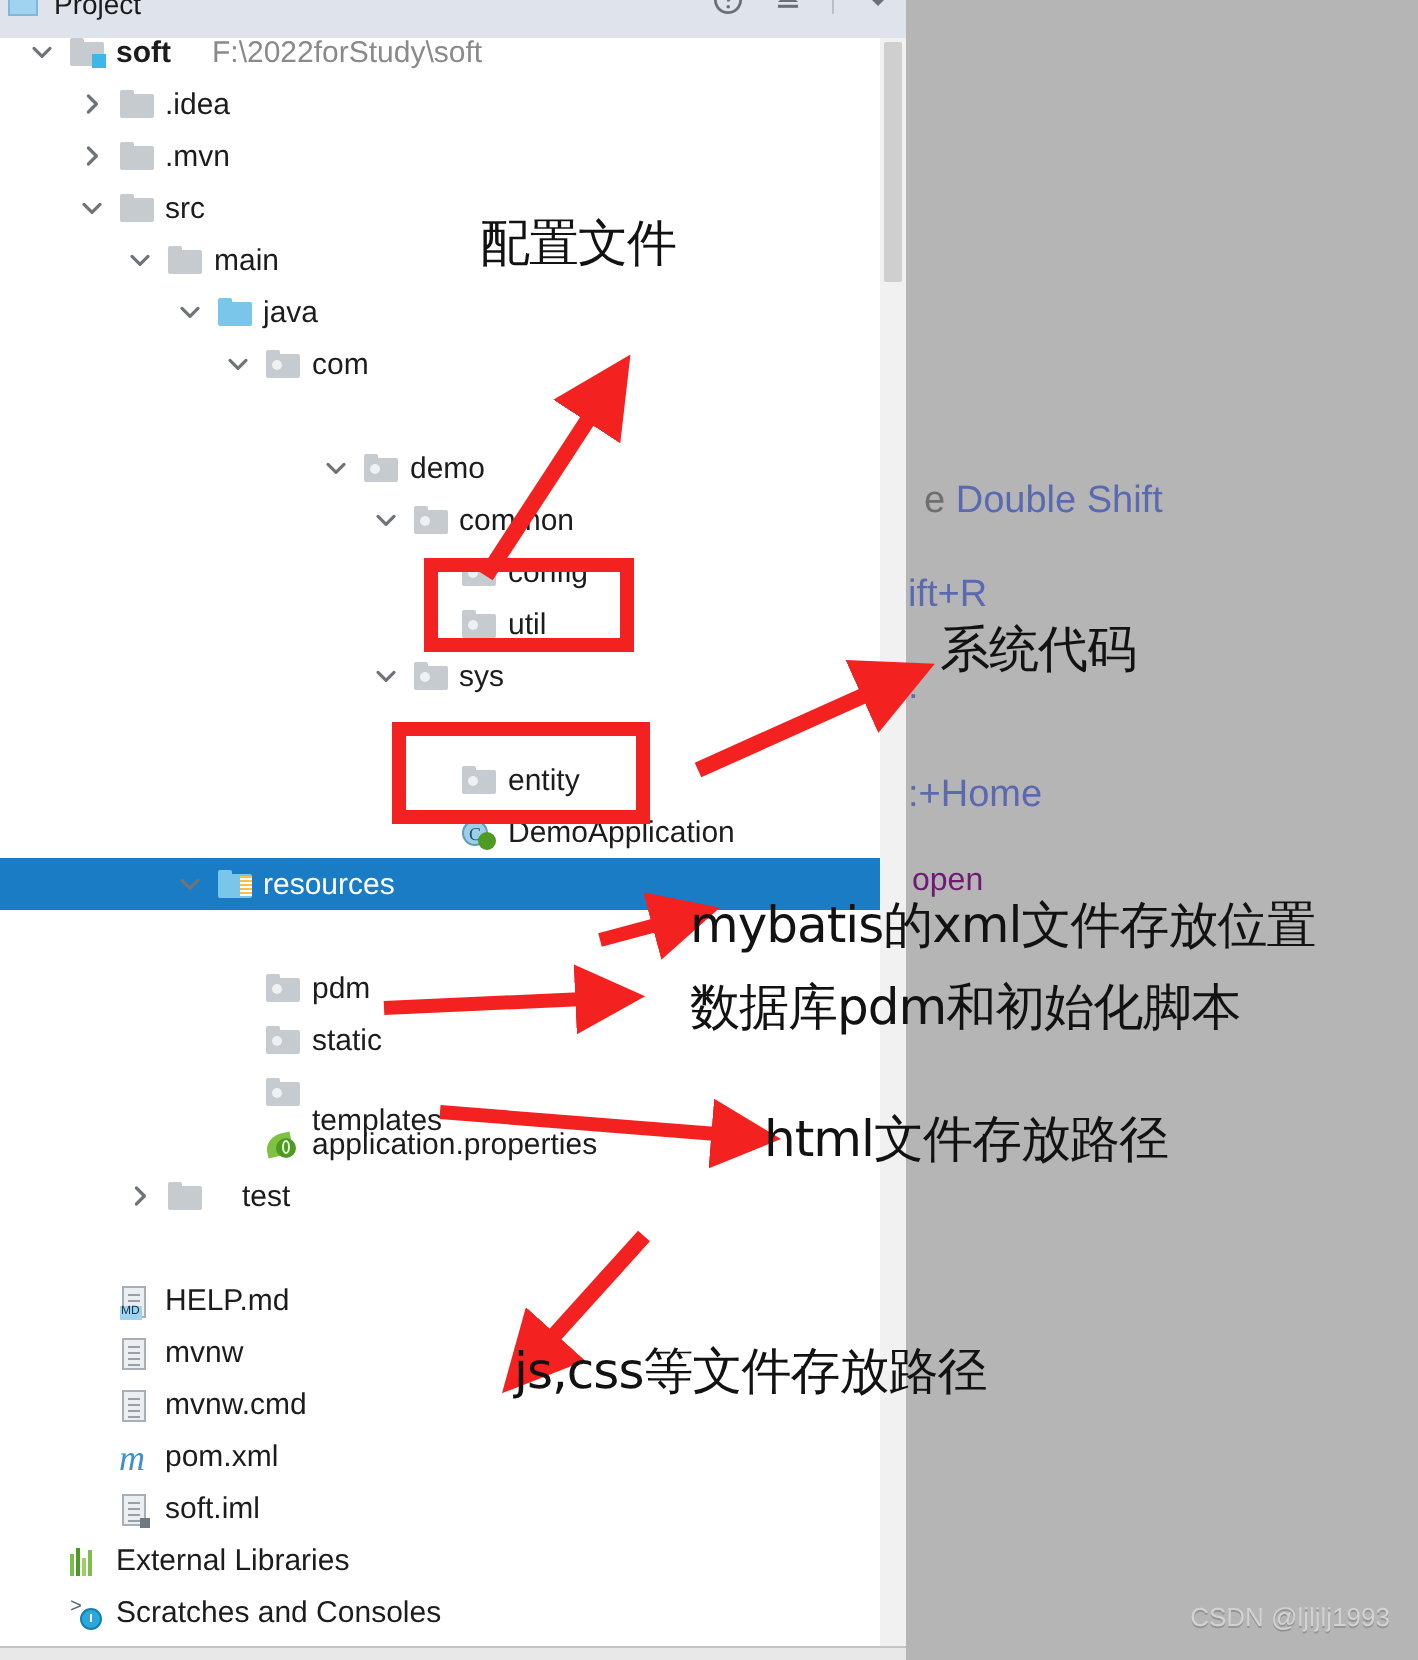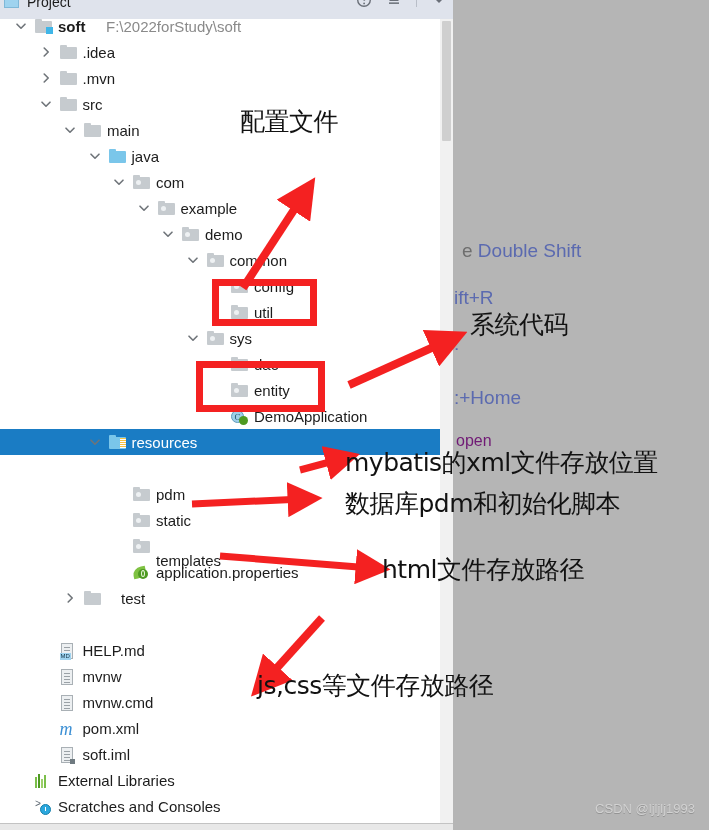--- a/index.html
+++ b/index.html
@@ -413,35 +413,20 @@
         </span>
         <span class="node-icon" style="left: 133px;">
           <div class="folder light">
             <div class="tab"></div>
             <div class="body"></div>
             <div class="dot"></div>
           </div>
         </span>
         <span class="node-label" style="left: 156px;">com</span>
       </div>
-      <div class="row" style="top: 176px;">
-        <span class="twisty" style="left: 136.5px;">
-          <svg width="14" height="14" viewBox="0 0 14 14">
-            <path d="M3 5.2 L7 9.2 L11 5.2" fill="none" stroke="#6f7479" stroke-width="1.6" stroke-linecap="round" stroke-linejoin="round"></path>
-          </svg>
-        </span>
-        <span class="node-icon" style="left: 157.5px;">
-          <div class="folder light">
-            <div class="tab"></div>
-            <div class="body"></div>
-            <div class="dot"></div>
-          </div>
-        </span>
-        <span class="node-label" style="left: 180.5px;">example</span>
-      </div>
       <div class="row" style="top: 202px;">
         <span class="twisty" style="left: 161px;">
           <svg width="14" height="14" viewBox="0 0 14 14">
             <path d="M3 5.2 L7 9.2 L11 5.2" fill="none" stroke="#6f7479" stroke-width="1.6" stroke-linecap="round" stroke-linejoin="round"></path>
           </svg>
         </span>
         <span class="node-icon" style="left: 182px;">
           <div class="folder light">
             <div class="tab"></div>
             <div class="body"></div>
@@ -492,30 +477,20 @@
           </svg>
         </span>
         <span class="node-icon" style="left: 206.5px;">
           <div class="folder light">
             <div class="tab"></div>
             <div class="body"></div>
             <div class="dot"></div>
           </div>
         </span>
         <span class="node-label" style="left: 229.5px;">sys</span>
-      </div>
-      <div class="row" style="top: 332px;">
-        <span class="node-icon" style="left: 231px;">
-          <div class="folder light">
-            <div class="tab"></div>
-            <div class="body"></div>
-            <div class="dot"></div>
-          </div>
-        </span>
-        <span class="node-label" style="left: 254px;">dao</span>
       </div>
       <div class="row" style="top: 358px; text-align: right;">
         <span class="node-icon" style="left: 231px;">
           <div class="folder light">
             <div class="tab"></div>
             <div class="body"></div>
             <div class="dot"></div>
           </div>
         </span>
         <span class="node-label" style="left: 254px;">entity</span>

